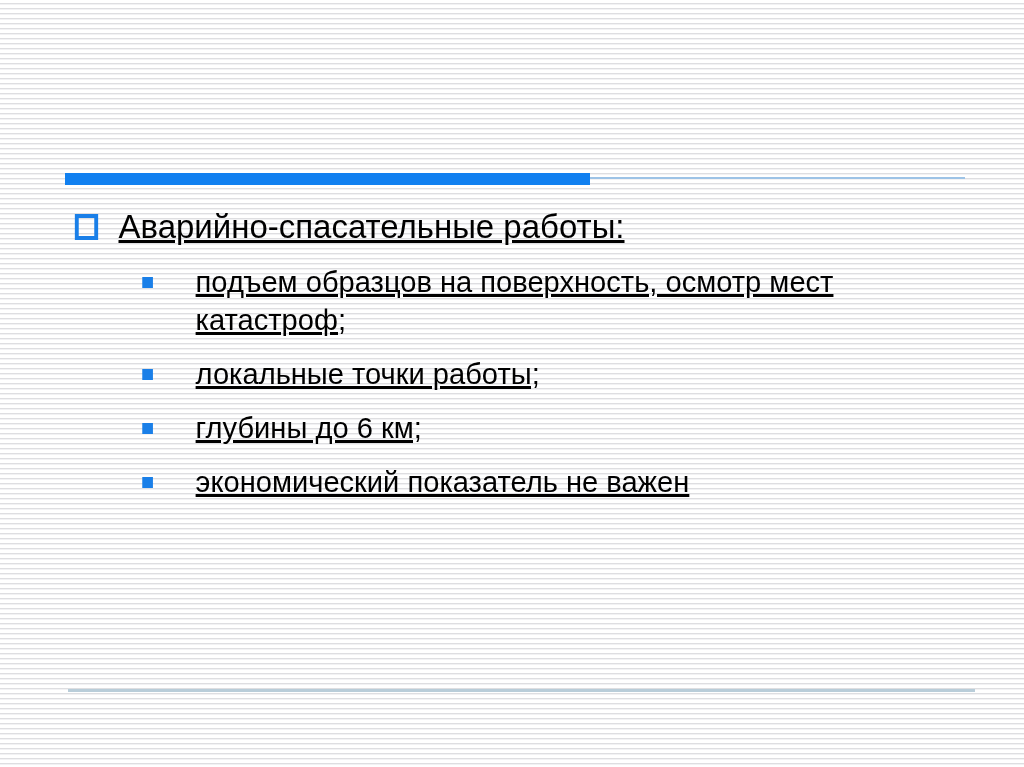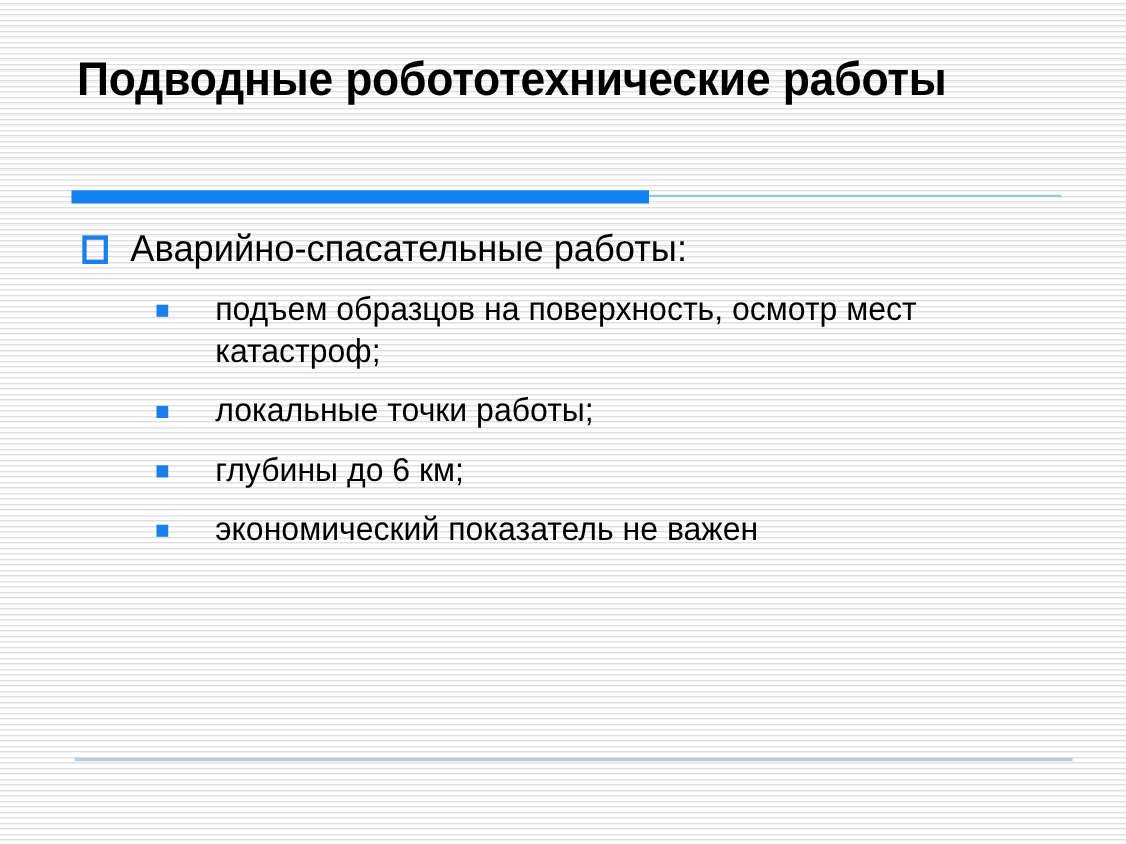--- a/index.html
+++ b/index.html
@@ -78,20 +78,21 @@
     height: 12px;
     background: #1180f0;
   }
 
   
   .content {
     position: absolute;
     left: 70px;
     top: 205px;
     width: 910px;
+    text-decoration: underline;
   }
 
   .lvl1 {
     position: relative;
     padding-left: 50px;
     margin: 0 0 14px 0;
     font-size: 34px;
     line-height: 42px;
     color: #000000;
     transform: scaleX(0.97);
@@ -140,23 +141,20 @@
     width: 907px;
     height: 3px;
     background: #b9cdd9;
   }
 </style>
 </head>
 <body>
 
 <div class="slide">
 
-  <div class="title-block">
-    <h1 class="title-text">Подводные робототехнические работы</h1>
-  </div>
 
   <div class="divider">
     <div class="divider-thin"></div>
     <div class="divider-thick"></div>
   </div>
 
   <div class="content">
 
     <div class="lvl1">
       <span class="marker-square-hollow"></span>

